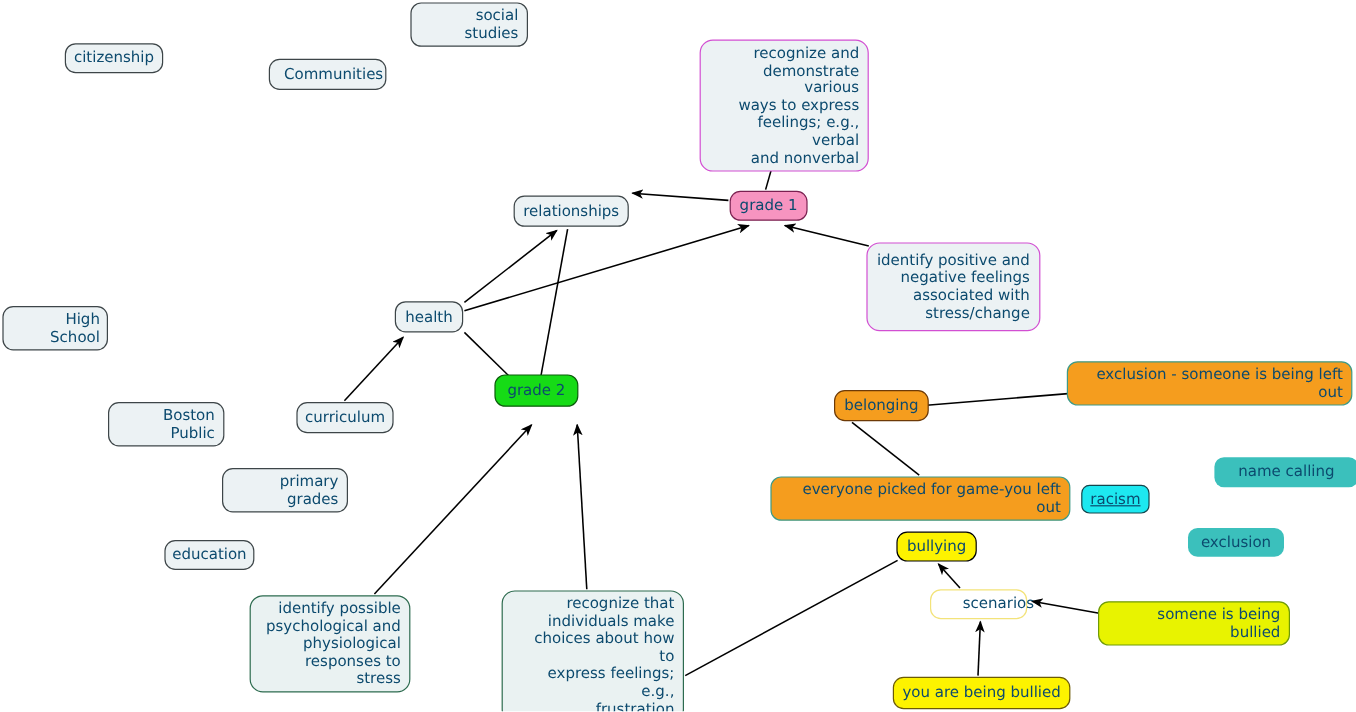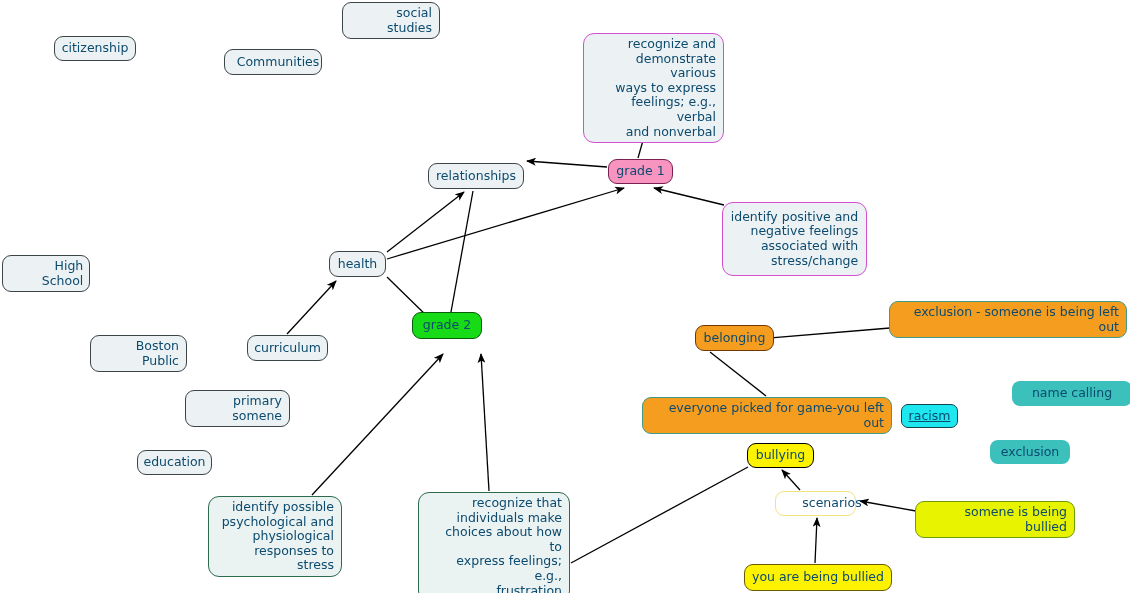--- a/index.html
+++ b/index.html
@@ -153,21 +153,21 @@
 negative feelings
 associated with
 stress/change</div>
       <div class="node st-plain" style="left: 2px; top: 255px; width: 88px; min-height: 26px; padding-left: 40px;">High School</div>
       <div class="node st-plain" style="left: 329px; top: 251px; width: 57px; min-height: 26px;">health</div>
       <div class="node st-orange-teal" style="left: 889px; top: 301px; width: 238px; min-height: 27px;">exclusion - someone is being left out</div>
       <div class="node st-plain" style="left: 90px; top: 335px; width: 97px; min-height: 26px;">Boston Public</div>
       <div class="node st-plain" style="left: 247px; top: 335px; width: 81px; min-height: 26px;">curriculum</div>
       <div class="node st-green-fill" style="left: 412px; top: 312px; width: 70px; min-height: 27px;">grade 2</div>
       <div class="node st-orange-dark" style="left: 672px; top: 325px; width: 79px; min-height: 26px; margin-left: 23px;">belonging</div>
-      <div class="node st-plain" style="left: 185px; top: 390px; width: 105px; min-height: 26px;">primary somene</div>
+      <div class="node st-plain" style="left: 185px; top: 390px; width: 105px; min-height: 26px;">primary grades</div>
       <div class="node st-teal" style="left: 1012px; top: 381px; width: 120px; min-height: 25px;">name calling</div>
       <div class="node st-orange-teal" style="left: 642px; top: 397px; width: 250px; min-height: 27px;">everyone picked for game-you left out</div>
       <div class="node st-cyan" style="left: 901px; top: 404px; width: 57px; min-height: 24px;">racism</div>
       <div class="node st-teal" style="left: 990px; top: 440px; width: 80px; min-height: 24px;">exclusion</div>
       <div class="node st-plain" style="left: 137px; top: 450px; width: 75px; min-height: 25px;">education</div>
       <div class="node st-yellow-black" style="left: 747px; top: 443px; width: 67px; min-height: 25px;">bullying</div>
       <div class="node st-white-yellow" style="left: 775px; top: 491px; width: 81px; min-height: 25px;">scenarios</div>
       <div class="node st-yellow-green" style="left: 915px; top: 501px; width: 160px; min-height: 26px;">somene is being bullied</div>
       <div class="node st-green-outline" style="left: 208px; top: 496px; width: 134px; min-height: 74px;">identify possible
 psychological and

